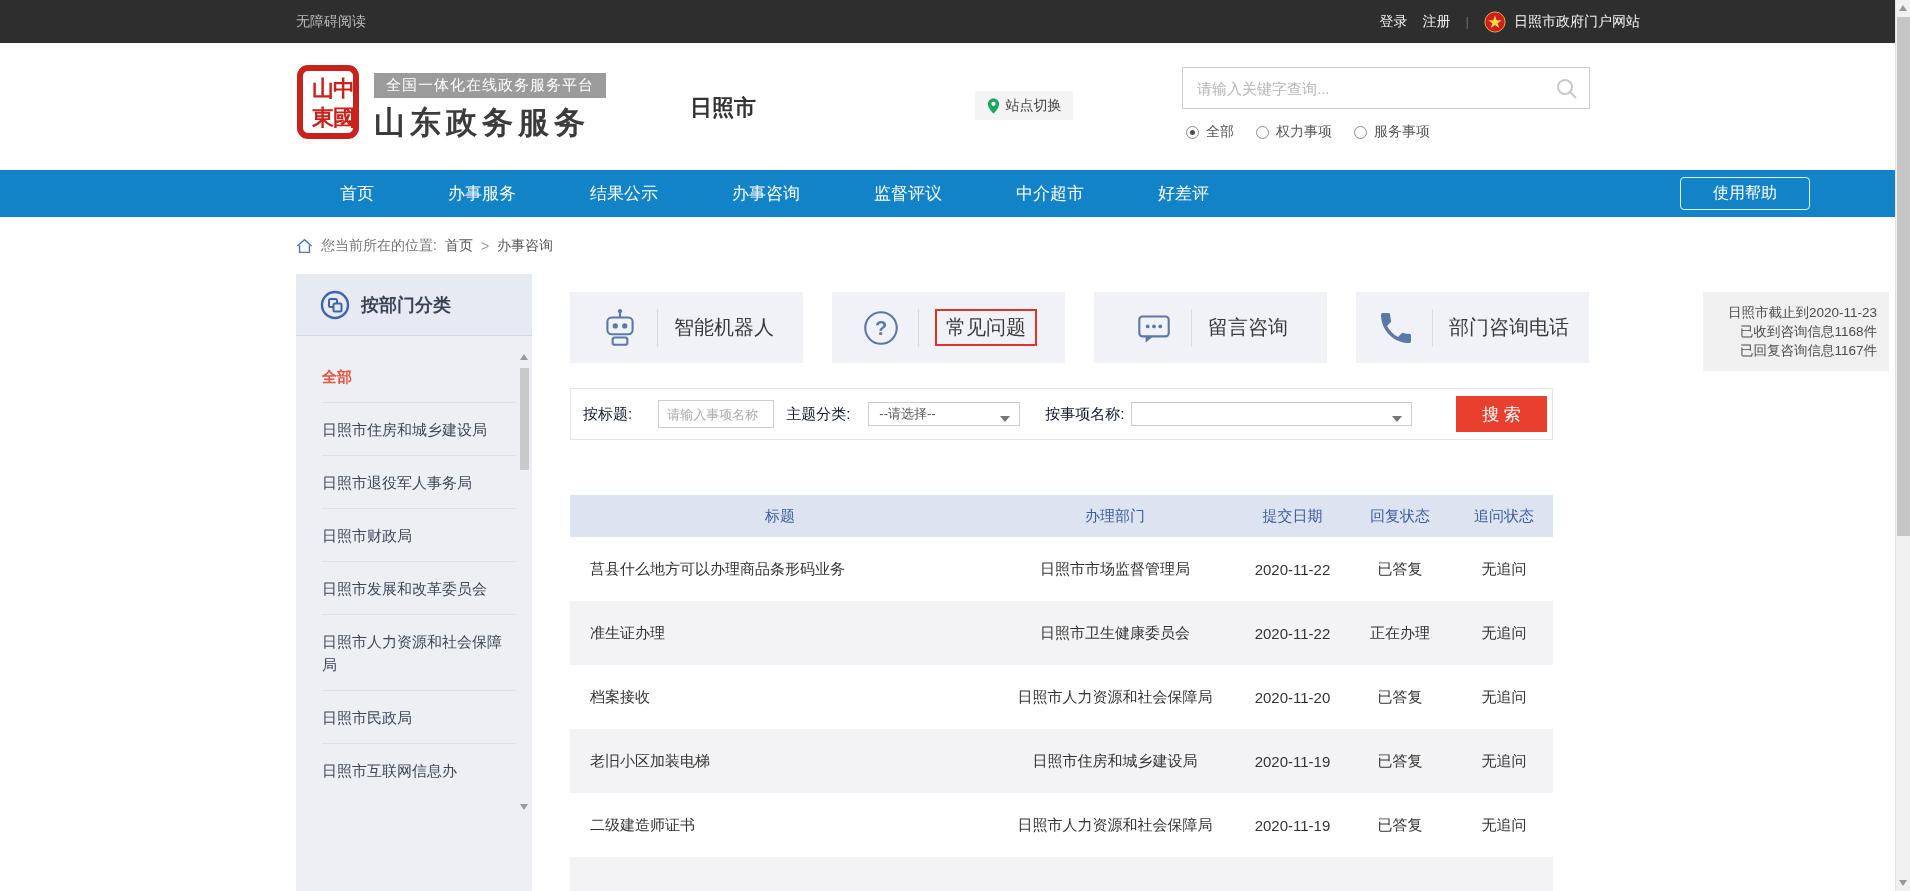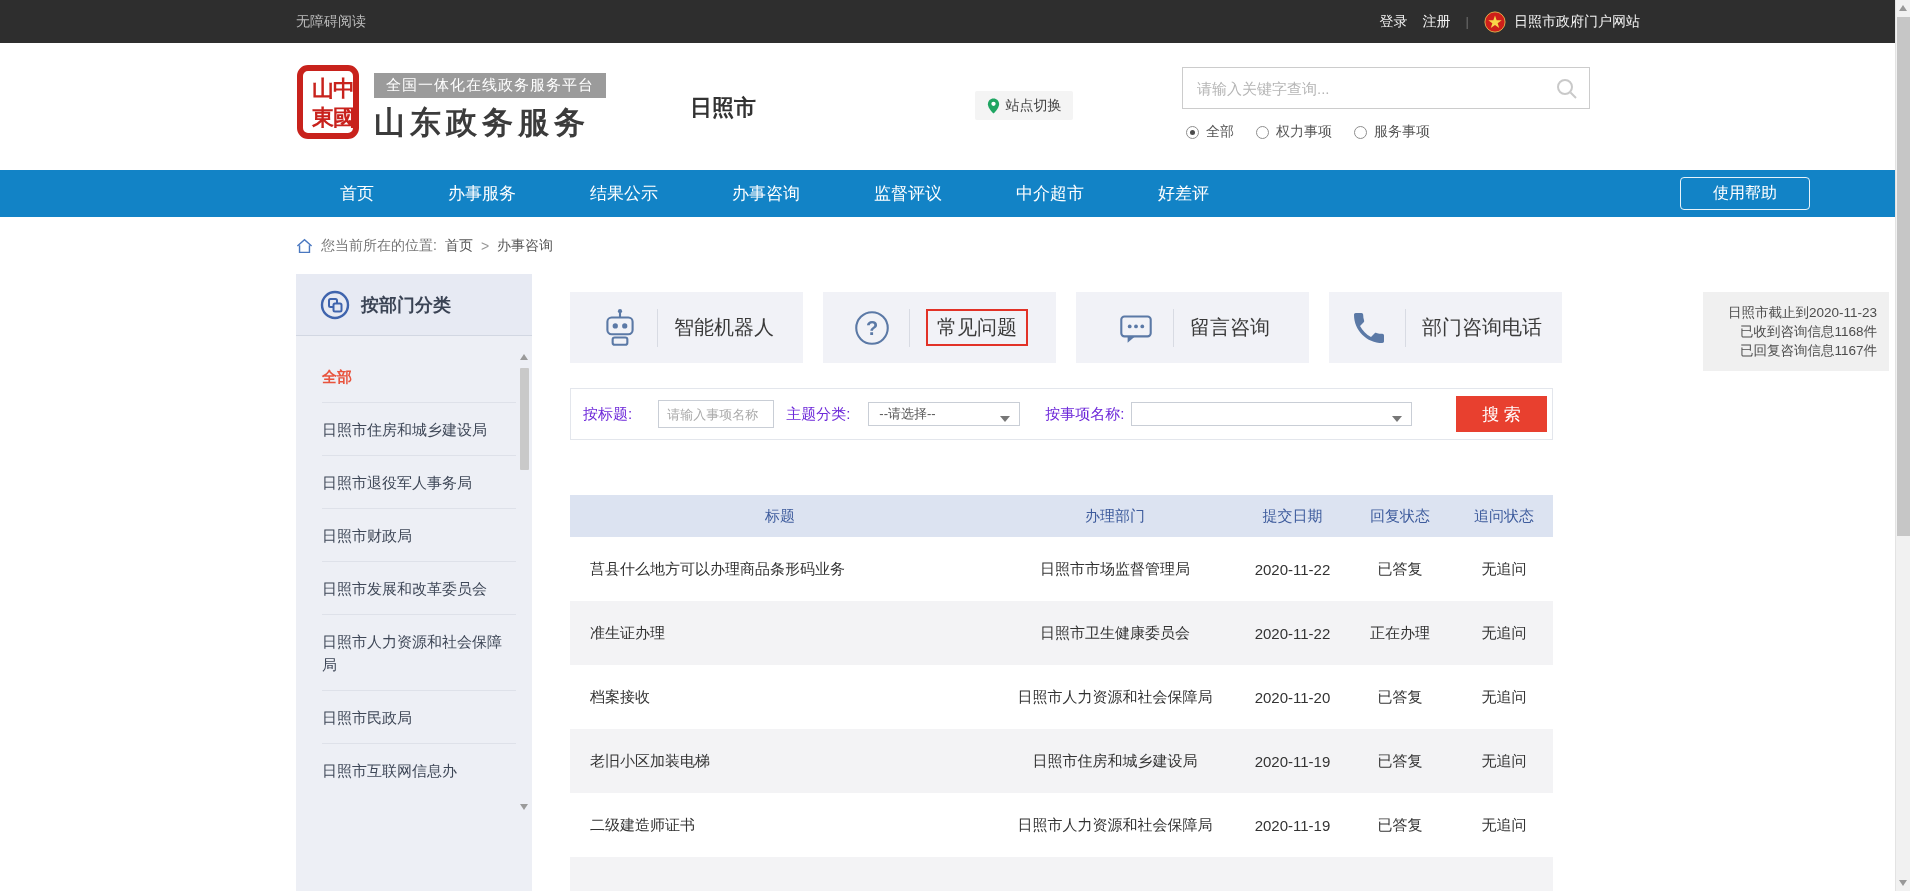--- a/index.html
+++ b/index.html
@@ -53,29 +53,29 @@
   .side-list li:not(:last-child)::after { content:''; position:absolute; left:0; right:16px; bottom:0; height:1px; background:#dee1e9; }
   .side-list li.active { color:#e8543e; font-weight:700; }
   .side-scroll { position:absolute; right:3px; top:78px; width:9px; height:470px; }
   .side-scroll .thumb { position:absolute; top:16px; left:0; width:9px; height:102px; background:#c9c9c9; border-radius:1px; }
   .tri { width:0; height:0; position:absolute; left:0; }
   .tri.up { border-left:4.5px solid transparent; border-right:4.5px solid transparent; border-bottom:6px solid #9a9a9a; top:2px; }
   .tri.down { border-left:4.5px solid transparent; border-right:4.5px solid transparent; border-top:6px solid #9a9a9a; top:452px; }
 
   
   .main { position:absolute; left:570px; top:274px; width:983px; }
-  .tabs { position:absolute; top:18px; left:0; display:flex; gap:20px; }
+  .tabs { position:absolute; top:18px; left:0; display:flex; gap:29px; }
   .card { width:233px; height:71px; background:#f1f2f7; display:flex; align-items:center; justify-content:center; cursor:pointer; }
   .card .vdiv { width:1px; height:38px; background:#d8dbe3; margin:0 16px; }
   .card .lbl { font-size:20px; color:#3a3a3a; white-space:nowrap; }
   .hl-box { border:2px solid #e23227; padding:3px 9px; }
 
   .filter { position:absolute; top:114px; left:0; width:983px; height:52px; border:1px solid #e3e6ec; background:#fff;
     display:flex; align-items:center; padding-left:12px; }
-  .flabel { font-size:15px; color:#6d28d9; white-space:nowrap; }
+  .flabel { font-size:15px; color:#0f172a; white-space:nowrap; }
   .finput { margin-left:26px; width:116px; height:28px; border:1px solid #c9ced6; font-size:13px; padding-left:8px; color:#333;
     font-family:inherit; outline:none; }
   .finput::placeholder { color:#aaa; }
   .lab2 { margin-left:12px; } .lab3 { margin-left:25px; }
   .fselect { position:relative; margin-left:18px; width:152px; height:24px; border:1px solid #c9ced6; background:#fff;
     display:flex; align-items:center; padding-left:10px; font-size:13px; color:#555; cursor:pointer; }
   .fselect.wide { margin-left:6px; width:281px; }
   .caret { position:absolute; right:9px; top:13px; width:0; height:0; border-left:5px solid transparent; border-right:5px solid transparent; border-top:6px solid #777; }
   .search-btn { margin-left:auto; margin-right:5px; width:91px; height:36px; background:#e8402f; color:#fff; border:none;
     font-size:17px; cursor:pointer; font-family:inherit; white-space:nowrap; }

